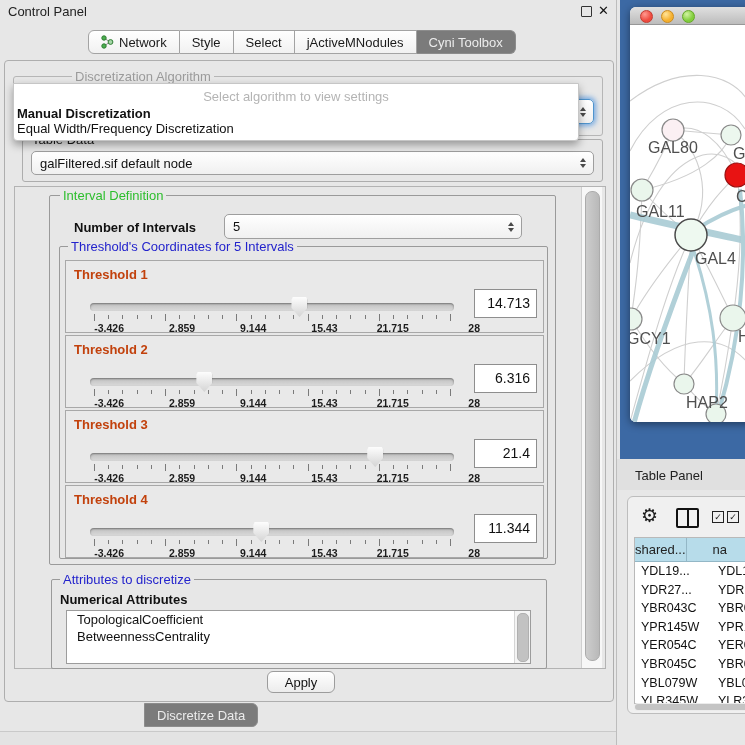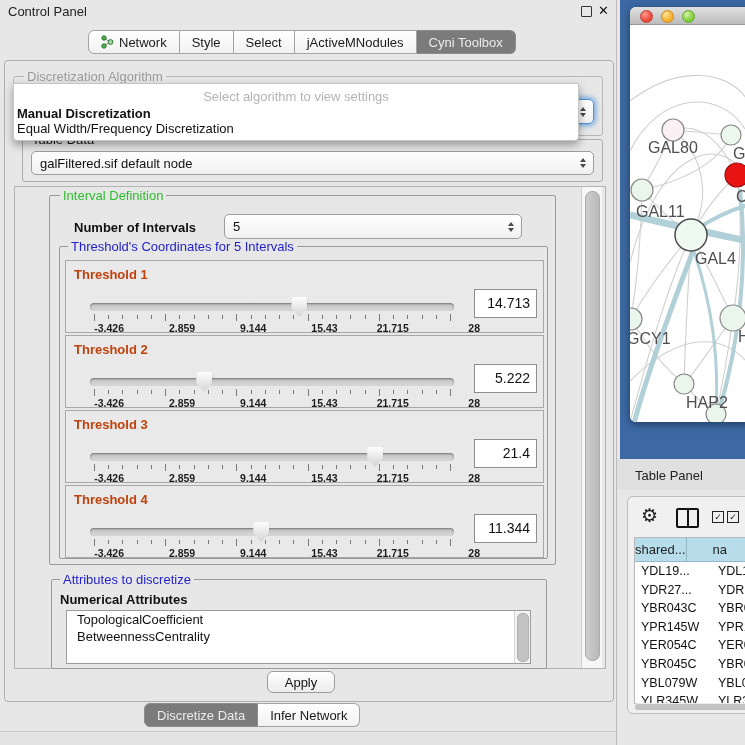--- a/index.html
+++ b/index.html
@@ -15,21 +15,21 @@
 
   .tabbar{position:absolute;display:flex;height:24px;}
   .tab{display:flex;align-items:center;gap:5px;padding:0 12px;font-size:13px;color:#1a1a1a;background:linear-gradient(#ffffff,#f1f1f1);border:1px solid #a3a3a3;border-left:none;white-space:nowrap;}
   .tab:first-child{border-left:1px solid #a3a3a3;border-radius:6px 0 0 6px;}
   .tab:last-child{border-radius:0 6px 6px 0;}
   .tab.sel{background:#7b7b7b;color:#ececec;border-color:#8c8c8c;}
 
   .outer-panel{position:absolute;left:4px;top:60px;width:608px;height:640px;border:1px solid #aeaeae;border-radius:4px;background:#e7e7e7;}
 
   .group-label{position:absolute;background:#e7e7e7;padding:0 3px;font-size:13px;line-height:13px;}
-  .gray{color:#9b9b9b;}
+  .gray{color:#9b9b9b;margin-left:48px;}
   .green{color:#2dbe2d;}
   .blue{color:#2323cc;}
 
   .algo-group{position:absolute;left:13px;top:76px;width:588px;height:58px;border:1px solid #b6b6b6;border-radius:3px;}
   .algo-group .group-label{left:10px;top:-7px;}
 
   .focus-combo{position:absolute;left:330px;top:99px;width:262px;height:23px;background:linear-gradient(#ffffff,#efefef);border:1px solid #4f94cd;border-radius:5px;box-shadow:0 0 5px 2px rgba(100,160,225,.85);z-index:5;}
   .popup{position:absolute;left:13px;top:83px;width:564px;height:56px;background:#ffffff;border:1px solid #c6c6c6;border-radius:0 0 4px 4px;box-shadow:0 4px 9px rgba(0,0,0,.35);z-index:10;font-size:13px;}
   .popup-ph{position:absolute;left:0;top:5px;width:100%;text-align:center;color:#b4b4b4;}
   .popup-item{position:absolute;left:3px;width:96%;height:15px;color:#111;}
@@ -260,21 +260,21 @@
                 <div class="tick minor" style="left: 355.52px;"></div>
                 <div class="tick minor" style="left: 369.76px;"></div>
                 <div class="tick major" style="left: 384px;"></div>
                 <div class="tick-lb" style="left: -2px;">-3.426</div>
                 <div class="tick-lb" style="left: 69.2px;">2.859</div>
                 <div class="tick-lb" style="left: 140.4px;">9.144</div>
                 <div class="tick-lb" style="left: 211.6px;">15.43</div>
                 <div class="tick-lb" style="left: 282.8px;">21.715</div>
                 <div class="tick-lb" style="left: 354px;">28</div>
                 <div class="thr-thumb" style="left: 130.359px;"></div>
-                <div class="thr-val">5.222</div>
+                <div class="thr-val">6.316</div>
               </div>
               <div class="thr-box" style="top: 163px;">
                 <div class="thr-label">Threshold 3</div>
                 <div class="thr-track"></div>
                 <div class="tick major" style="left: 28px;"></div>
                 <div class="tick minor" style="left: 42.24px;"></div>
                 <div class="tick minor" style="left: 56.48px;"></div>
                 <div class="tick minor" style="left: 70.72px;"></div>
                 <div class="tick minor" style="left: 84.96px;"></div>
                 <div class="tick major" style="left: 99.2px;"></div>
@@ -365,23 +365,20 @@
         <div class="vthumb"></div>
       </div>
     </div>
 
     <button class="apply">Apply</button>
 
     <div id="bottom-tabbar" class="tabbar" style="left:144px;top:703px;">
         <div class="tab sel">
           <span>Discretize Data</span>
         </div>
-        <div class="tab">
-          <span>Infer Network</span>
-        </div>
       </div>
     <div class="cp-bottom-line"></div>
   </div>
 
   <div class="blue-frame">
     <div class="mac-window" style="left:10px;">
       <div class="mac-titlebar">
         <span class="tl red"></span>
         <span class="tl yel"></span>
         <span class="tl grn"></span>

